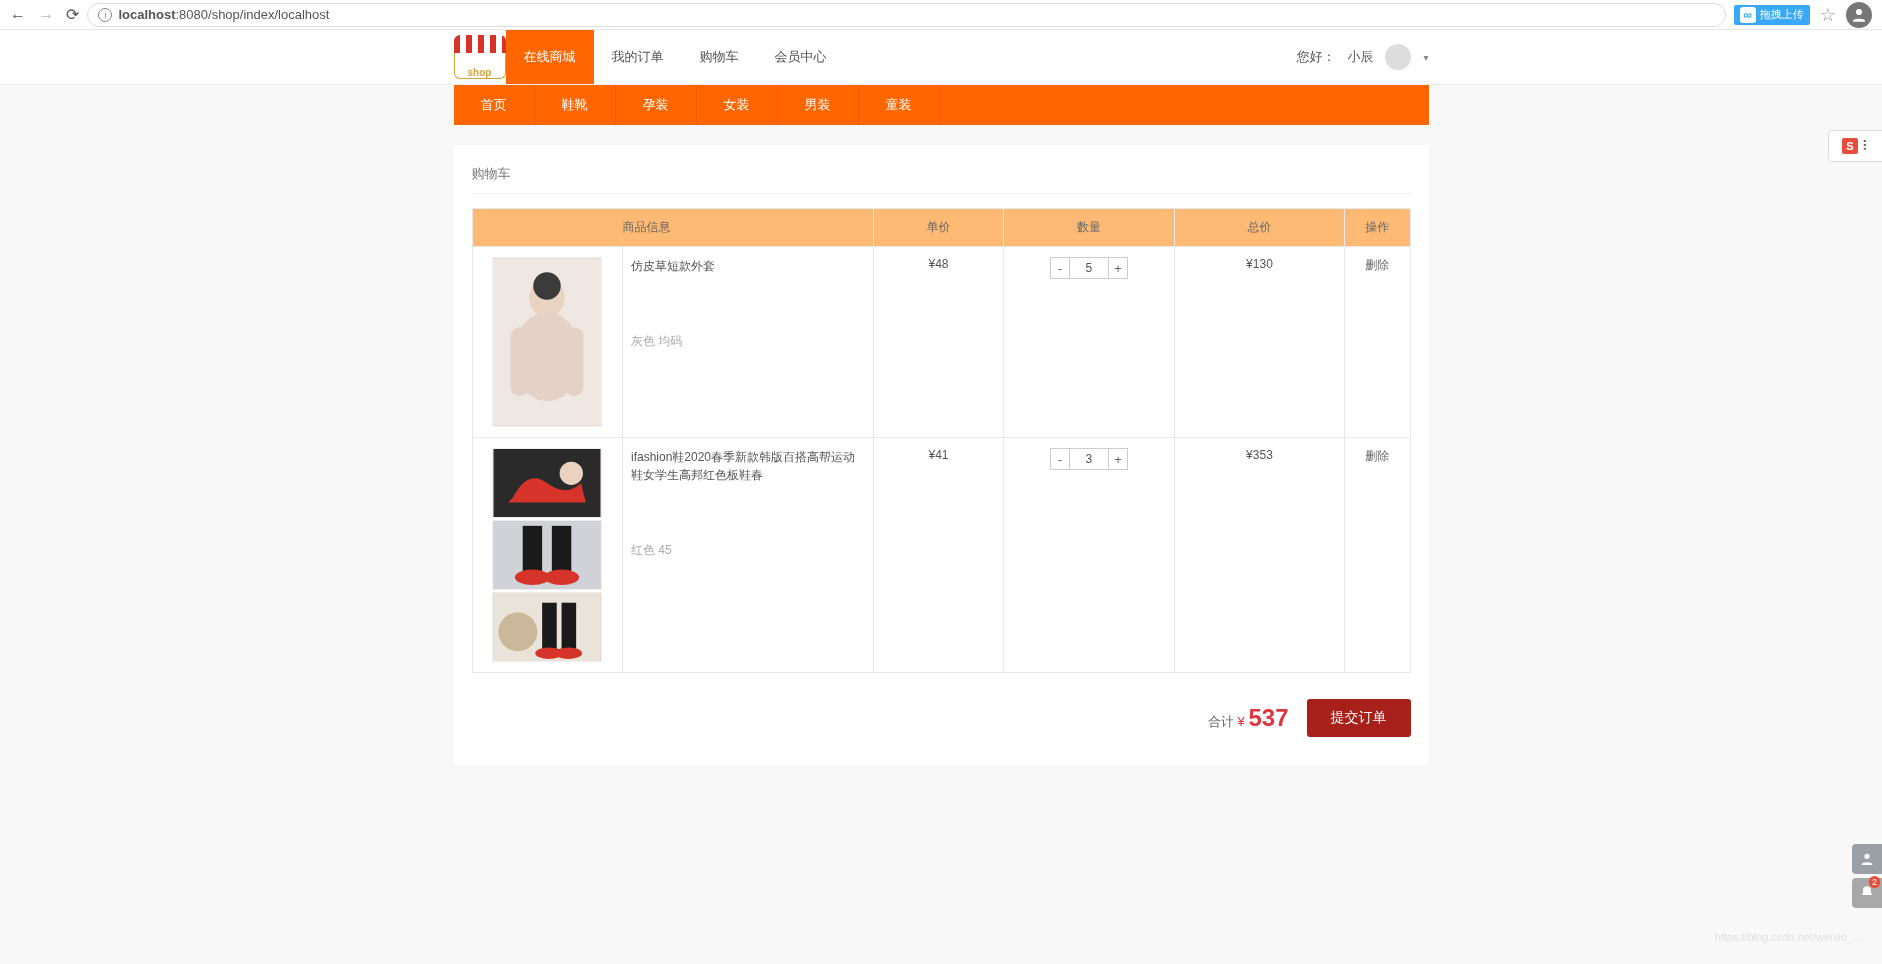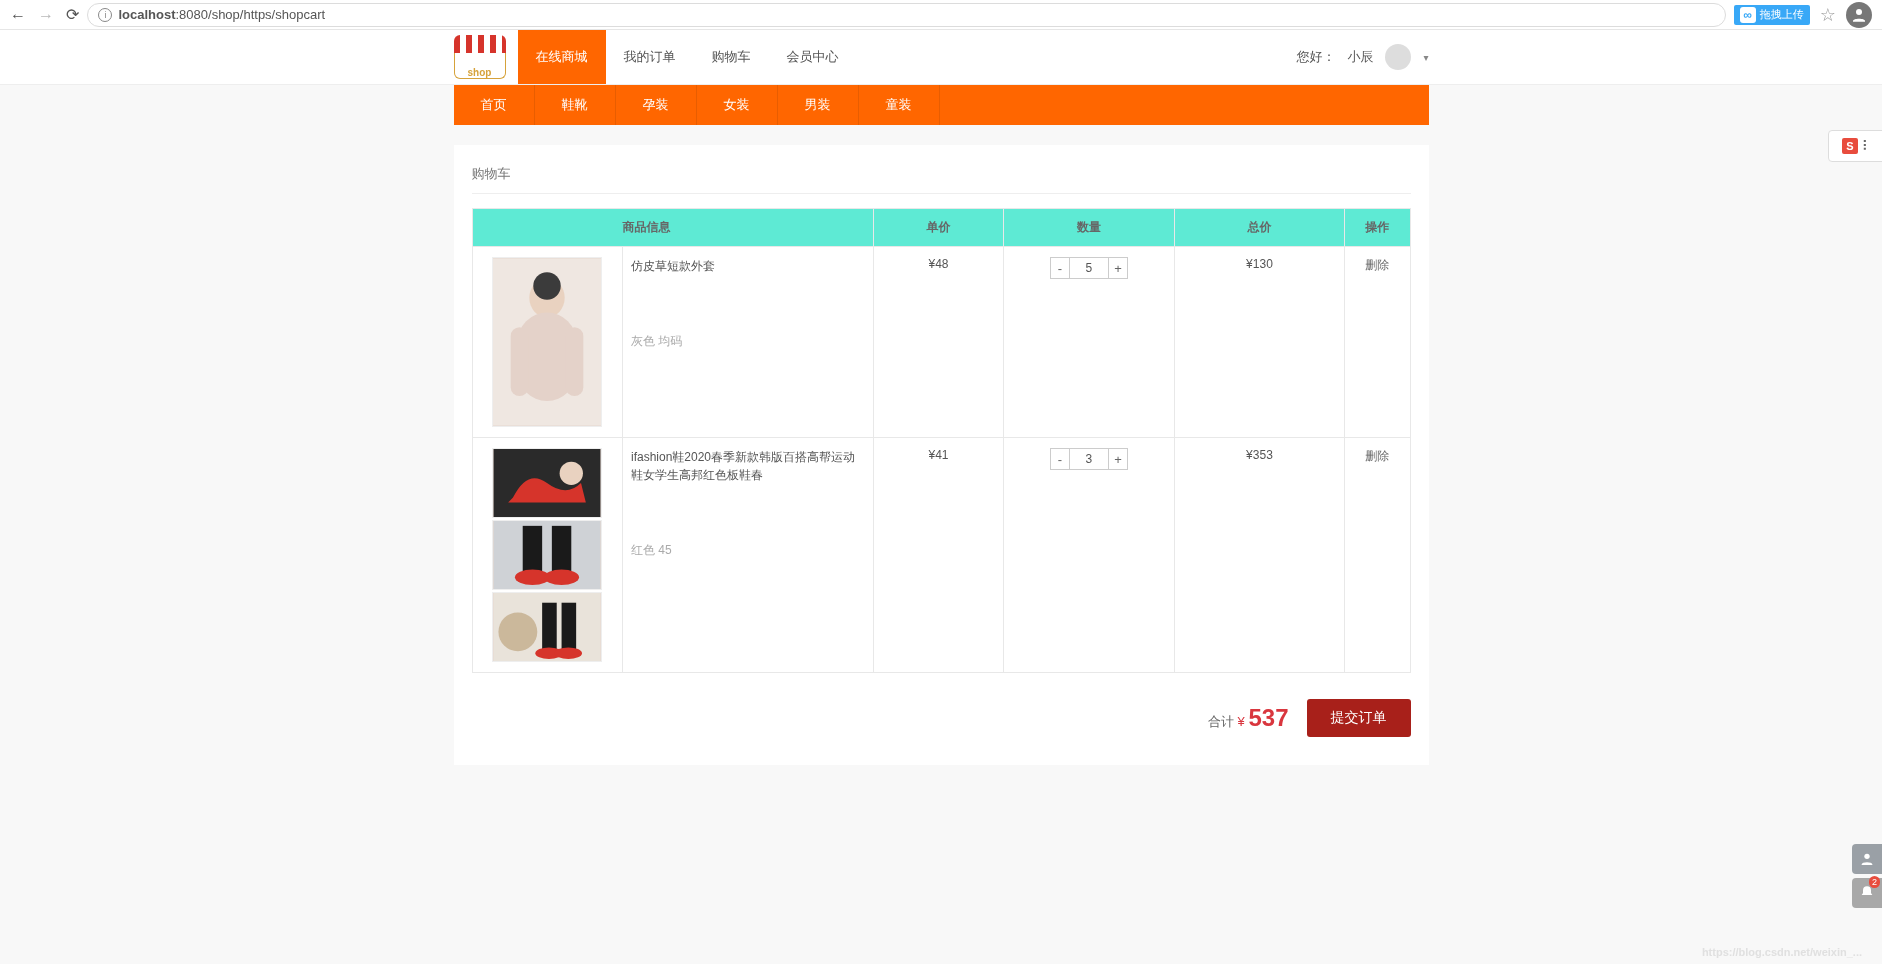--- a/index.html
+++ b/index.html
@@ -51,21 +51,21 @@
 
   
   .site-hdr {
     background:#fff;
     border-bottom:1px solid #eee;
   }
   .site-hdr-inner {
     width:975px;margin:0 auto;display:flex;align-items:center;height:54px;
   }
   .logo {
-    width:36px;height:44px;margin-right:28px;position:relative;
+    width:36px;height:44px;margin-right:16px;position:relative;
   }
   .logo .awning {
     width:52px;height:18px;
     background:repeating-linear-gradient(90deg,#d6342b 0 6px,#fff 6px 12px);
     border-radius:6px 6px 0 0;
   }
   .logo .body { width:52px;height:26px;background:#fff;border:1px solid #d6a23a;border-top:none;border-radius:0 0 6px 6px;display:flex;align-items:flex-end;justify-content:center;font-size:10px;color:#d6a23a;font-weight:bold;}
   .top-nav { display:flex; }
   .top-nav a {
     display:flex;align-items:center;justify-content:center;
@@ -84,21 +84,21 @@
   }
 
   
   .panel {
     width:975px;margin:20px auto 0;background:#fff;padding:20px 18px 28px;
   }
   .panel h3 { font-size:13px;color:#777;font-weight:normal;border-bottom:1px solid #eee;padding-bottom:10px;margin-bottom:14px;}
 
   table.cart { width:100%;border-collapse:collapse;border:1px solid #e8e8e8;table-layout:fixed;}
   table.cart th, table.cart td { border:1px solid #e8e8e8;padding:10px 8px;vertical-align:top;font-size:12px;color:#555;}
-  table.cart th { background:#5eead4;color:#666;font-weight:bold;text-align:center;height:36px;vertical-align:middle;}
+  table.cart th { background:#fdba74;color:#666;font-weight:normal;text-align:center;height:36px;vertical-align:middle;}
   table.cart td.center { text-align:center; }
 
   .col-img   { width:150px; }
   .col-info  { width:250px; }
   .col-price { width:130px; }
   .col-qty   { width:170px; }
   .col-total { width:170px; }
   .col-op    { width:65px; }
 
   .prod-img-stack { display:flex;flex-direction:column;gap:2px;align-items:center;}
@@ -134,34 +134,34 @@
   .float-widget .s { width:16px;height:16px;background:#e84c3d;color:#fff;font-size:11px;font-weight:bold;border-radius:2px;display:flex;align-items:center;justify-content:center;}
   .float-widget .dots { font-size:14px;color:#666;letter-spacing:-2px;}
   .side-btn {
     position:fixed;right:0;width:30px;height:30px;background:#9aa0a6;border-radius:4px 0 0 4px;
     display:flex;align-items:center;justify-content:center;color:#fff;font-size:16px;
   }
   .side-btn.one { bottom:90px;}
   .side-btn.two { bottom:56px;background:#a8a8a8;}
   .side-btn .badge { position:absolute;top:-2px;right:2px;background:#e84c3d;color:#fff;font-size:9px;border-radius:7px;padding:0 3px;line-height:12px;}
 
-  .watermark { position:fixed;right:20px;bottom:6px;color:#e0e0e0;font-size:11px;font-weight:bold;}
+  .watermark { position:fixed;right:20px;bottom:21px;color:#e0e0e0;font-size:11px;}
 </style>
 </head>
 <body>
 
 <div class="browser-bar">
   <div class="nav-icons">
     <span>←</span>
     <span class="disabled">→</span>
     <span>⟳</span>
   </div>
   <div class="addr-bar">
     <span class="info-icon">i</span>
-    <span><b>localhost</b><span>:8080/shop/https/shopcart</span></span>
+    <span><b>localhost</b><span>:8080/shop/index/localhost</span></span>
   </div>
   <div class="browser-right">
     <div class="ext-badge">
       <span class="sq">∞</span>
       <span>拖拽上传</span>
     </div>
     <span class="star">☆</span>
     <span class="avatar-circle">
       <svg viewBox="0 0 24 24" width="18" height="18" fill="#fff">
           <circle cx="12" cy="8" r="4"></circle>

